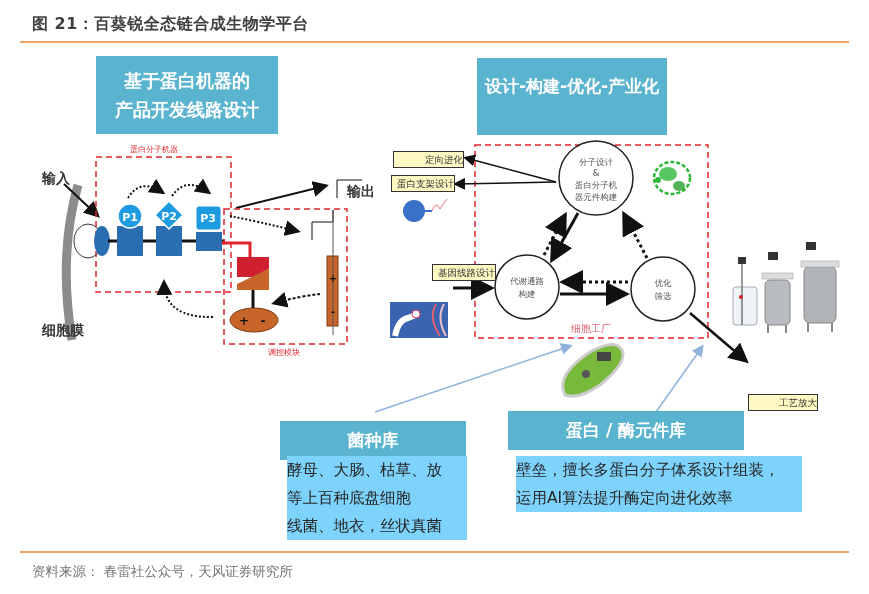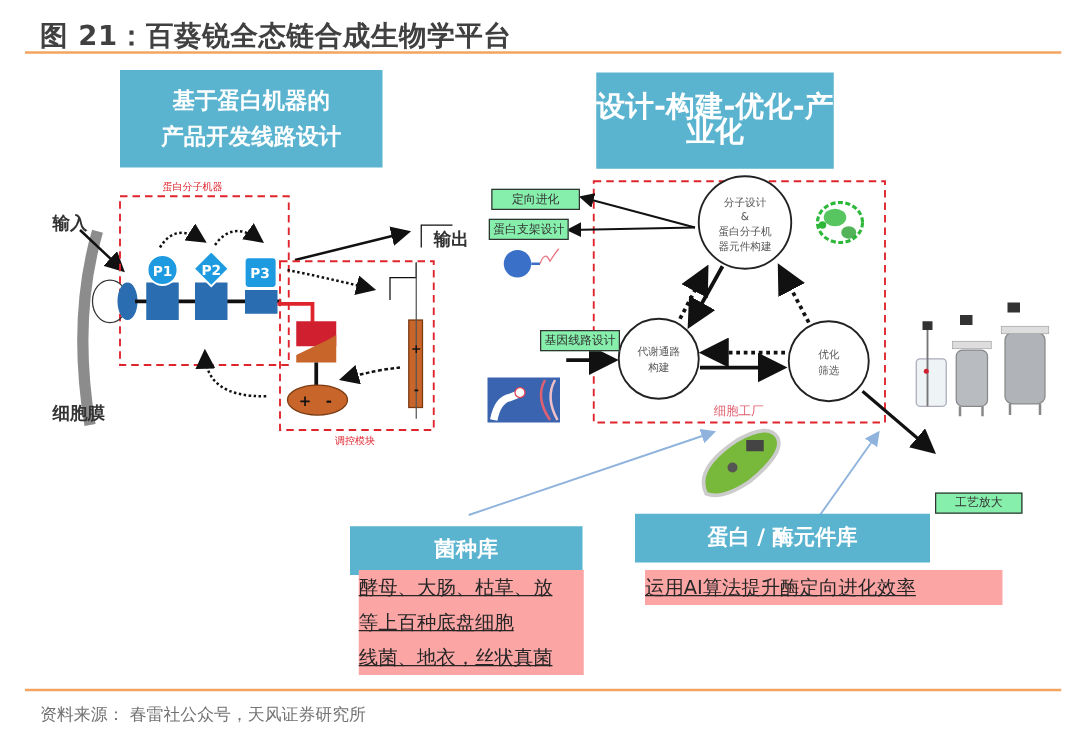--- a/index.html
+++ b/index.html
@@ -1,31 +1,31 @@
 <!DOCTYPE html>
 <html><head>
 <meta charset="utf-8">
 <style>
   html, body { margin:0; padding:0; background:#ffffff; }
   body { width:869px; height:594px; position:relative; overflow:hidden;
          font-family:"DejaVu Sans", "Liberation Sans", sans-serif; color:#333; }
   .abs { position:absolute; }
-  .fig-title { left:32px; top:14px; font-size:22px; font-weight:bold; color:#404040; letter-spacing:0.5px; }
+  .fig-title { left:32px; top:14px; font-size:16px; font-weight:bold; color:#404040; letter-spacing:0.5px; }
   .rule { left:20px; width:829px; height:2px; background:#f4a460; }
   .source { left:32px; top:563px; font-size:13.5px; color:#737373; }
   .banner { background:#5bb4cf; color:#fff; font-weight:bold; text-align:center; }
-  .b1 { left:96px; top:56px; width:210px; height:78px; font-size:18px; line-height:29px; padding-top:10px; box-sizing:border-box; }
-  .b2 { left:477px; top:58px; width:190px; height:77px; font-size:23px; line-height:20px; padding-top:18px; box-sizing:border-box; }
+  .b1 { left:96px; top:56px; width:182px; height:78px; font-size:18px; line-height:29px; padding-top:10px; box-sizing:border-box; }
+  .b2 { left:477px; top:58px; width:190px; height:77px; font-size:17px; line-height:20px; padding-top:18px; box-sizing:border-box; }
   .lib-head { height:39px; line-height:39px; font-size:17px; }
   .lib1h { left:280px; top:421px; width:186px; }
   .lib2h { left:508px; top:411px; width:236px; }
-  .lib-body { font-size:15.5px; color:#262626; line-height:28px; background:#fca5a5;text-decoration:underline; }
+  .lib-body { font-size:15.5px; color:#262626; line-height:28px; background:#7dd3fc; }
   .lib1b { left:287px; top:456px; width:180px; }
   .lib2b { left:516px; top:456px; width:286px; }
-  .lbl-box { border:1.5px solid #333; background:#86efac; font-size:9.5px; color:#333; text-align:center; line-height:15px; height:15px; }
+  .lbl-box { border:1.5px solid #333; background:#fef9c3; font-size:9.5px; color:#333; text-align:right; line-height:15px; height:15px; }
   svg text { font-family:"DejaVu Sans", "Liberation Sans", sans-serif; }
 </style>
 </head>
 <body>
 
 <div class="abs fig-title">图 21：百葵锐全态链合成生物学平台</div>
 <div class="abs rule" style="top:41px;"></div>
 <div class="abs rule" style="top:551px;"></div>
 <div class="abs source">资料来源：   春雷社公众号，天风证券研究所</div>
 
@@ -182,14 +182,15 @@
 
 <div class="abs banner lib-head lib1h">菌种库</div>
 <div class="abs lib-body lib1b">
   <div>酵母、大肠、枯草、放</div>
   <div>等上百种底盘细胞</div>
   <div>线菌、地衣，丝状真菌</div>
 </div>
 
 <div class="abs banner lib-head lib2h">蛋白 / 酶元件库</div>
 <div class="abs lib-body lib2b">
+  <div>壁垒，擅长多蛋白分子体系设计组装，</div>
   <div>运用AI算法提升酶定向进化效率</div>
 </div>
 
 </body></html>

